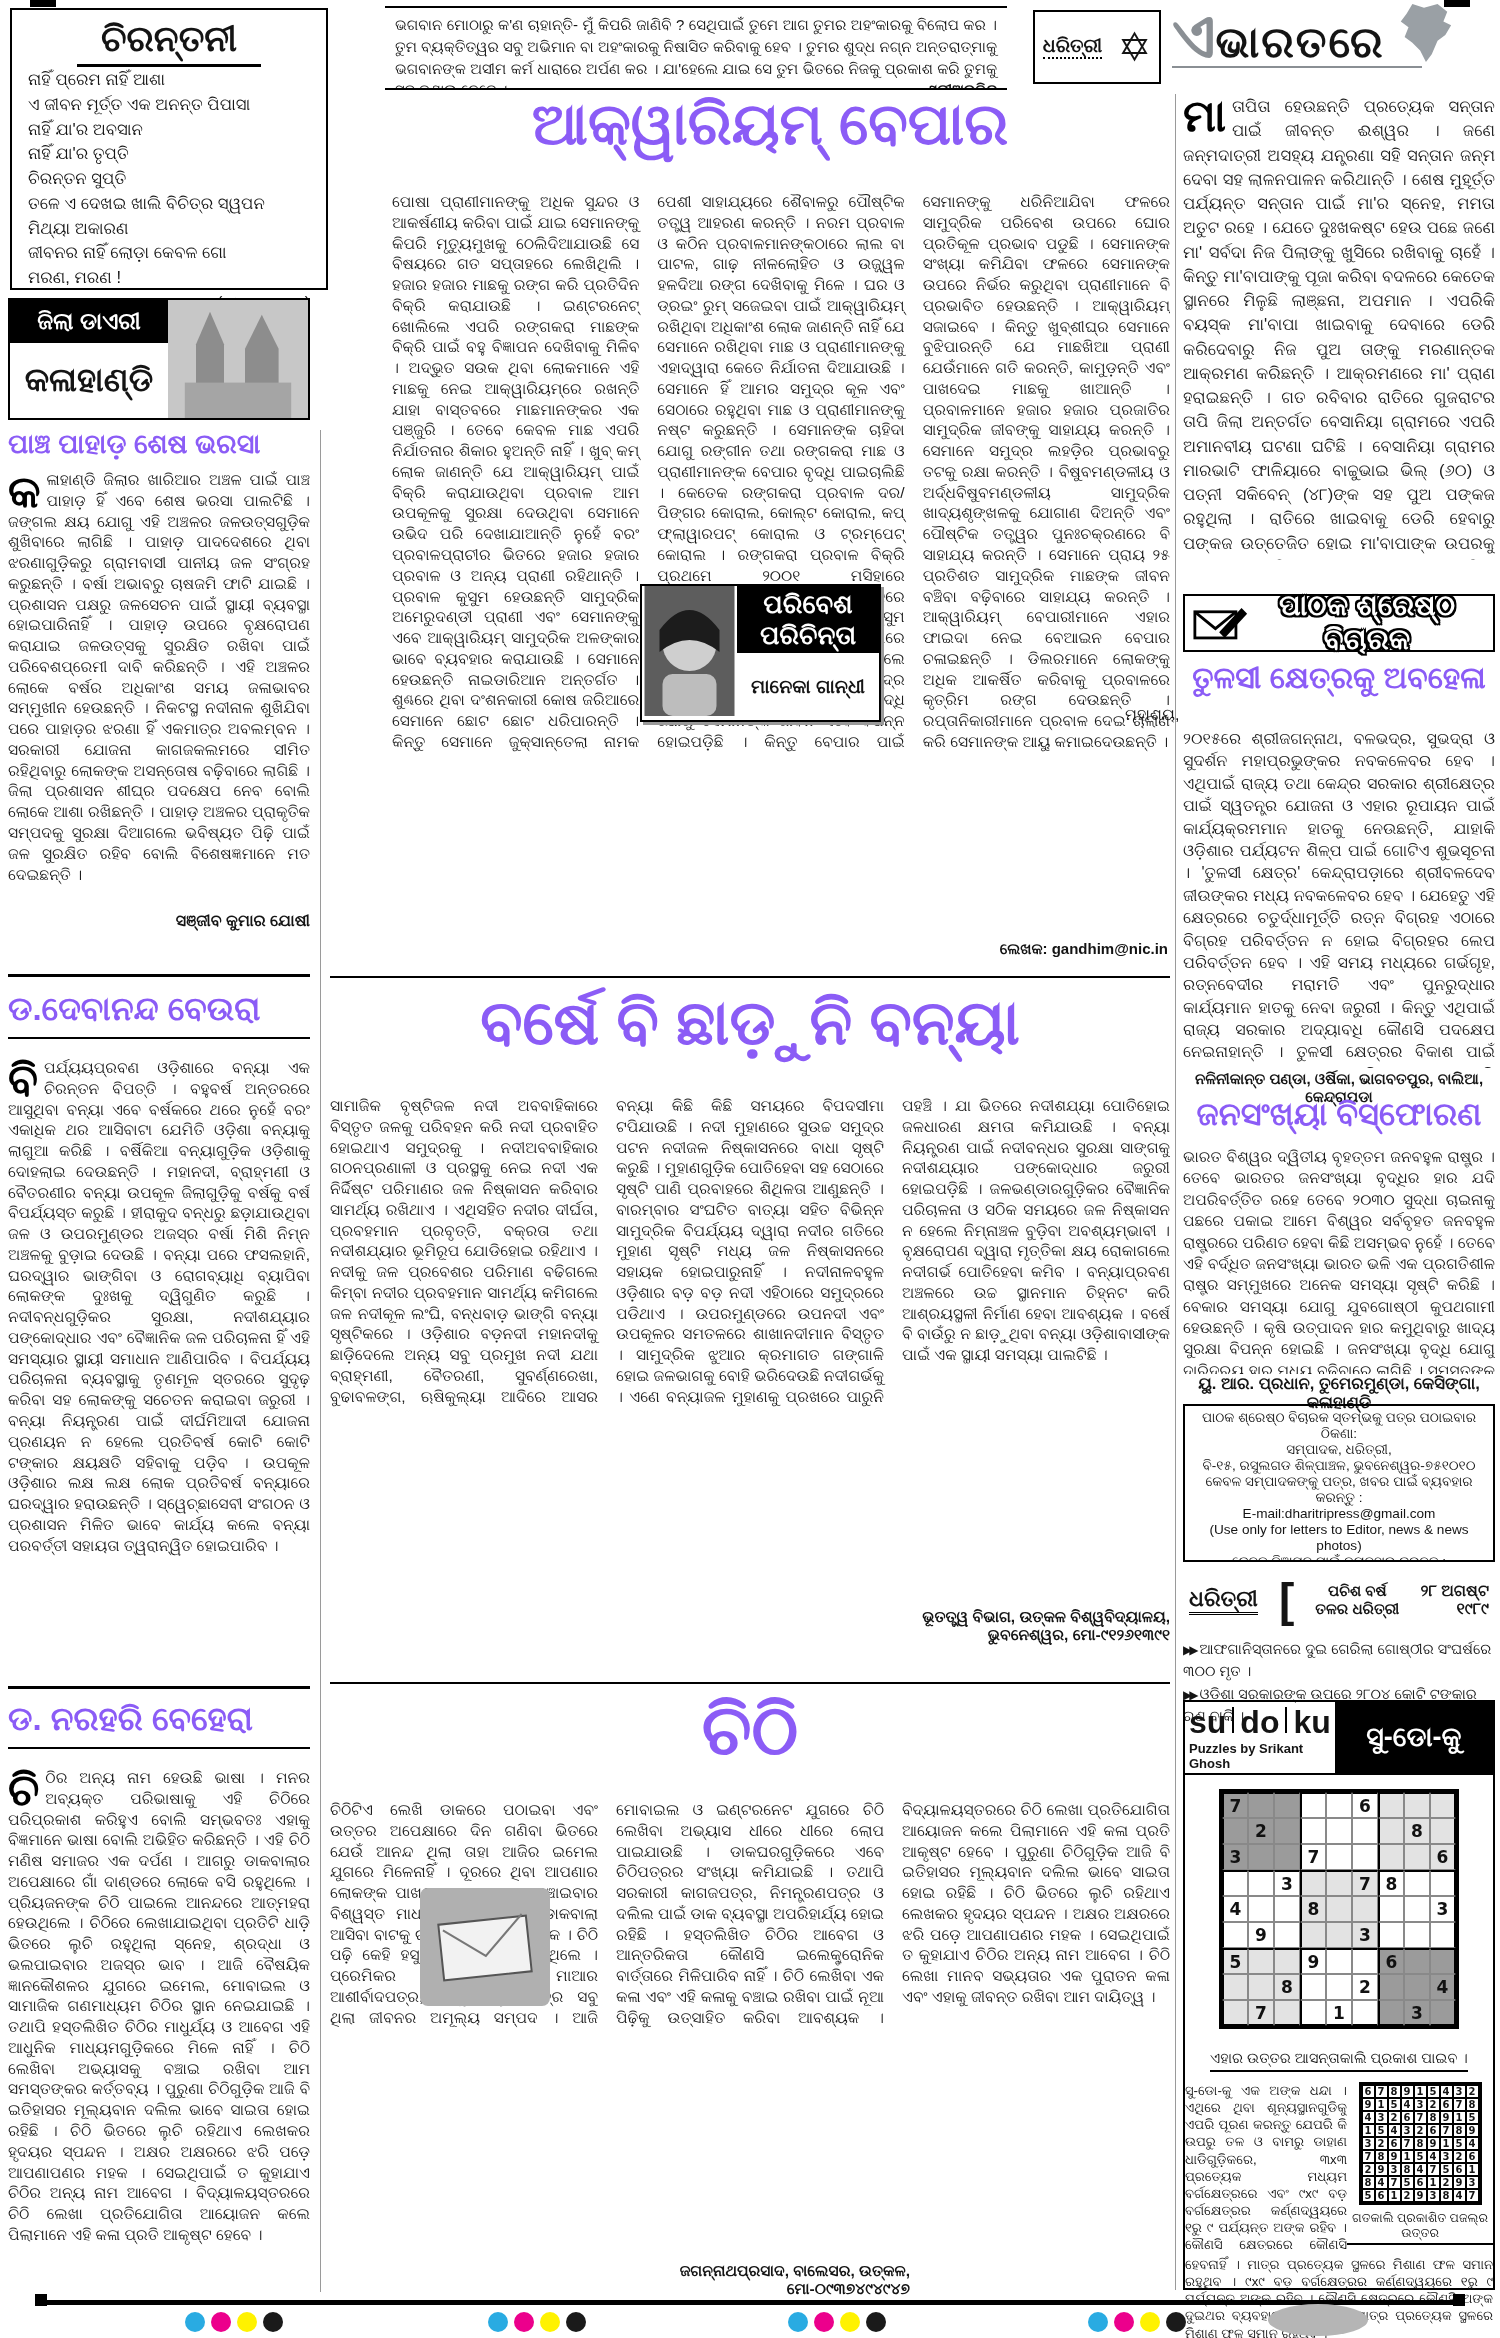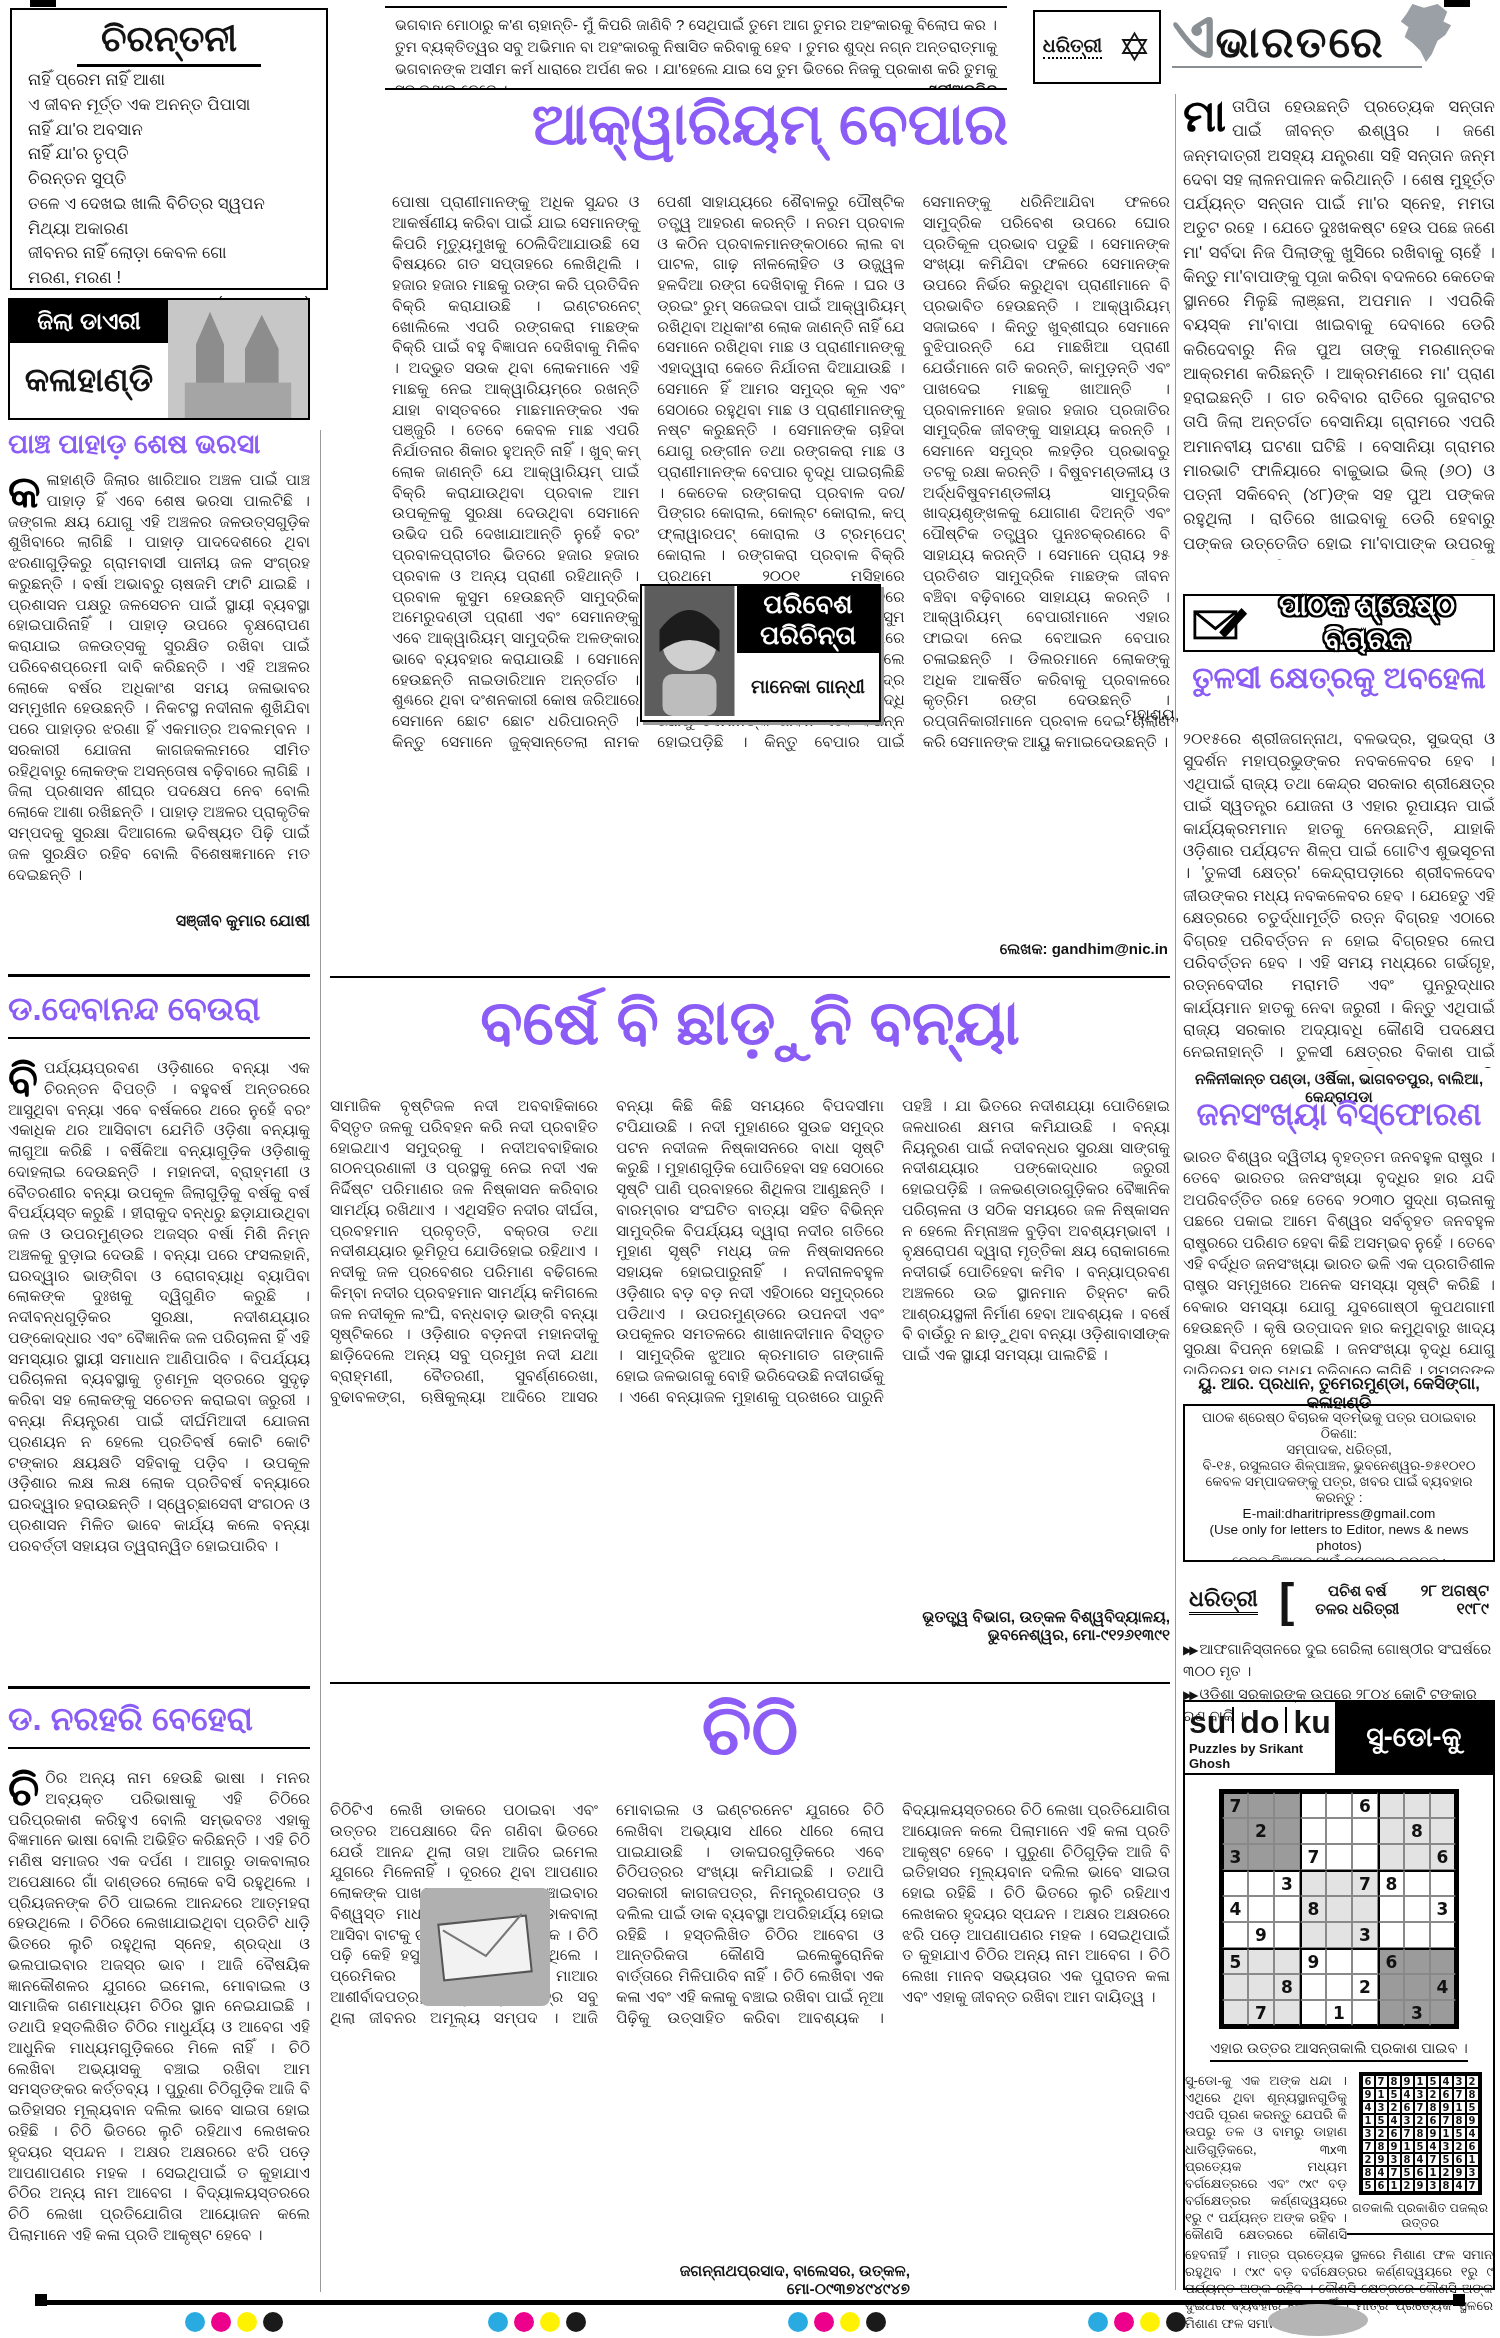--- a/index.html
+++ b/index.html
@@ -296,21 +296,21 @@
           <div class="sd bb s1"></div>
           <div class="sd bl bb"></div>
           <div class="sd bb">1</div>
           <div class="sd bb"></div>
           <div class="sd bl bb s2"></div>
           <div class="sd bb s2">3</div>
           <div class="sd bb br s2"></div>
         </div>
     </div>
 
-    <div class="ctr" style="margin-top:10px"><span style="display:inline-block;border-bottom:2px solid #000;padding-bottom:3px;font-size:14.5px">ଏହାର ଉତ୍ତର ଆସନ୍ତାକାଲି ପ୍ରକାଶ ପାଇବ ।</span></div>
+    <div class="ctr" style="margin-top:20px"><span style="display:inline-block;border-bottom:2px solid #000;padding-bottom:3px;font-size:14.5px">ଏହାର ଉତ୍ତର ଆସନ୍ତାକାଲି ପ୍ରକାଶ ପାଇବ ।</span></div>
 
     <div style="display:flex;margin-top:10px">
       <div class="just" style="width:162px;font-size:13.2px;line-height:1.3;overflow:hidden;height:168px">ସୁ-ଡୋ-କୁ ଏକ ଅଙ୍କ ଧନ୍ଦା । ଏଥିରେ ଥିବା ଶୂନ୍ୟସ୍ଥାନଗୁଡିକୁ ଏପରି ପୂରଣ କରନ୍ତୁ ଯେପରି କି ଉପରୁ ତଳ ଓ ବାମରୁ ଡାହାଣ ଧାଡିଗୁଡ଼ିକରେ, ୩x୩ ପ୍ରତ୍ୟେକ ମଧ୍ୟମ ବର୍ଗକ୍ଷେତ୍ରରେ ଏବଂ ୯x୯ ବଡ଼ ବର୍ଗକ୍ଷେତ୍ରର କର୍ଣ୍ଣଦ୍ୱୟରେ ୧ରୁ ୯ ପର୍ଯ୍ୟନ୍ତ ଅଙ୍କ ରହିବ । କୌଣସି କ୍ଷେତ୍ରରେ କୌଣସି ଅଙ୍କ ଦୁଇଥର ବ୍ୟବହାର</div>
       <div style="flex:1;display:flex;flex-direction:column;align-items:center">
         <div id="sudoku-solution">
             <div class="ss bt bl">6</div>
             <div class="ss bt">7</div>
             <div class="ss bt">8</div>
             <div class="ss bt bl">9</div>
             <div class="ss bt">1</div>

